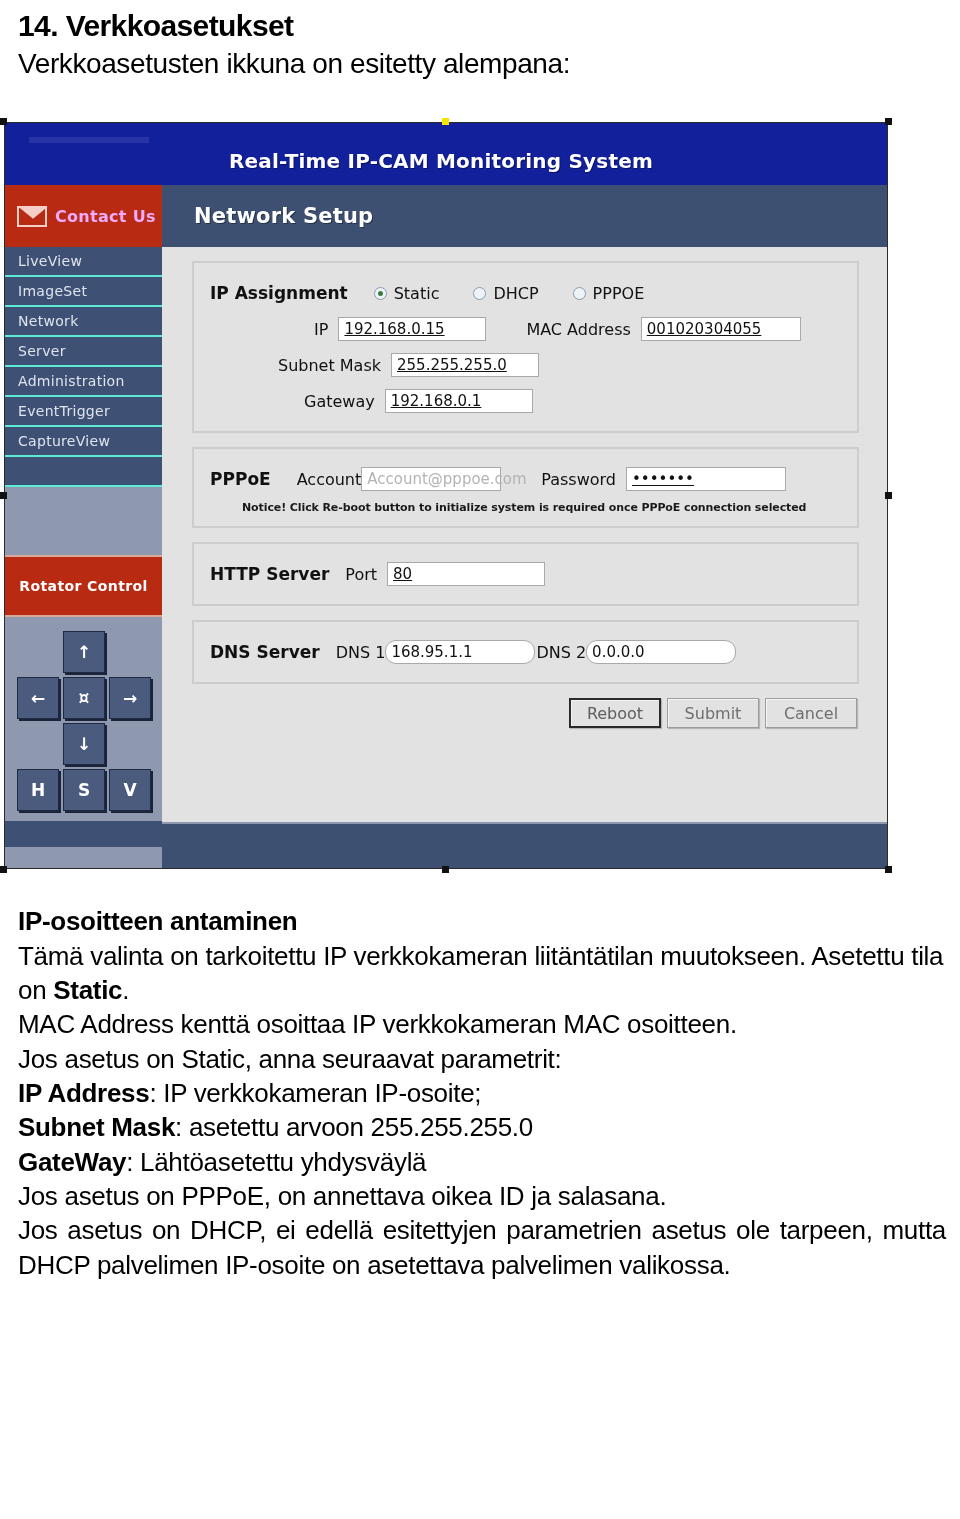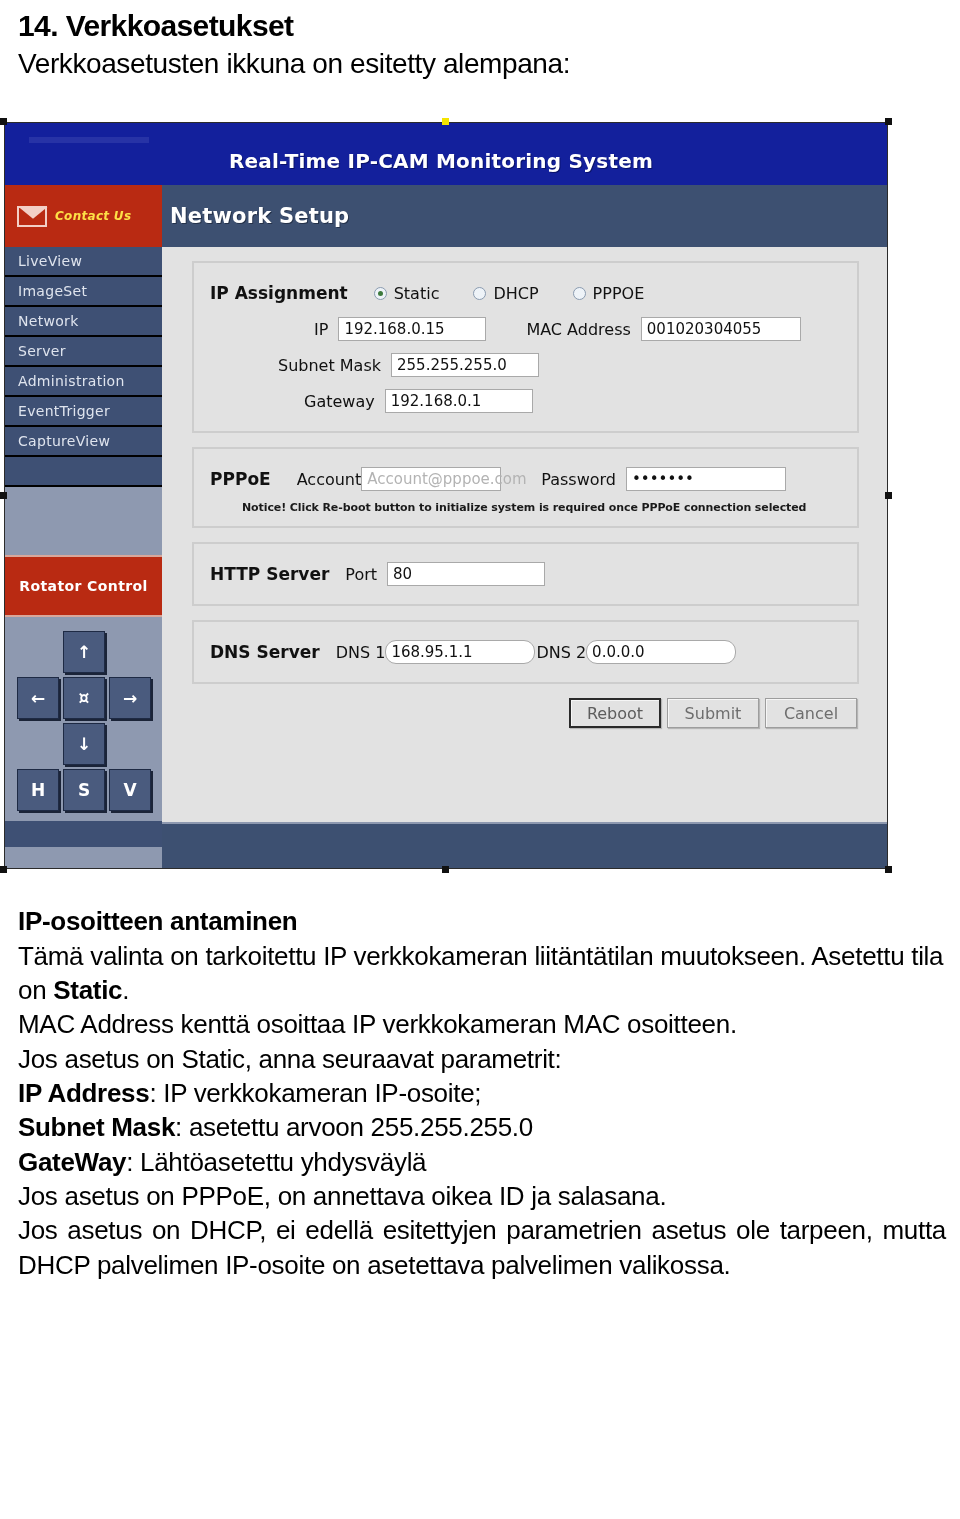--- a/index.html
+++ b/index.html
@@ -120,35 +120,34 @@
     position: absolute;
     left: 1px; top: 1px;
     width: 26px; height: 13px;
     border-left: 2px solid #f3cfc6;
     border-right: 2px solid #f3cfc6;
     transform: skewY(0deg);
     clip-path: polygon(0 0, 50% 95%, 100% 0);
     background: #f3cfc6;
   }
   .contact-label {
-    color: #fde047;
-    font-size: 12px;
+    color: #f0abfc;
+    font-size: 16px;
     font-weight: bold;
     letter-spacing: 0.3px;
-    font-style: italic;
   }
   .nav {
     position: absolute;
     left: 0; top: 62px;
     width: 157px;
   }
   .nav-item {
     height: 30px;
     background: #3e5074;
-    border-bottom: 2px solid #000000;
+    border-bottom: 2px solid #5eead4;
     color: #dfe4ee;
     font-size: 14px;
     display: flex;
     align-items: center;
     padding-left: 13px;
     box-sizing: border-box;
     letter-spacing: 0.3px;
   }
   .nav-item.blank { color: transparent; }
 
@@ -210,21 +209,21 @@
     background: #e2e2e2;
   }
   .page-title {
     height: 62px;
     background: #3d5071;
     color: #ffffff;
     font-size: 21px;
     font-weight: bold;
     display: flex;
     align-items: center;
-    padding-left: 8px;
+    padding-left: 32px;
     box-sizing: border-box;
     letter-spacing: 0.2px;
     text-shadow: 1px 1px 0 #25324a;
   }
   .panel {
     margin: 14px 28px 0 30px;
     border: 2px solid #cdcdcd;
     background: #e2e2e2;
     box-sizing: border-box;
     padding: 12px 16px 12px 0;
@@ -278,21 +277,21 @@
   .fld.ph { color: #b3b3b3; }
   .w-ip   { width: 148px; }
   .w-mac  { width: 160px; }
   .w-sub  { width: 148px; }
   .w-port { width: 158px; }
   .w-dns  { width: 150px; border-radius: 11px; }
   .w-acct { width: 140px; }
   .w-pw   { width: 160px; }
   .indent-1 { padding-left: 120px; }
   .indent-2 { padding-left: 84px; }
-  .gap-l { margin-left: 10px; }
+  .gap-l { margin-left: 10px; text-decoration: underline; }
   .gap-xl { margin-left: 40px; }
   .notice {
     font-size: 11px;
     font-weight: bold;
     color: #1a1a1a;
     padding: 4px 0 0 48px;
     letter-spacing: -0.1px;
   }
   .btn-row {
     display: flex;

